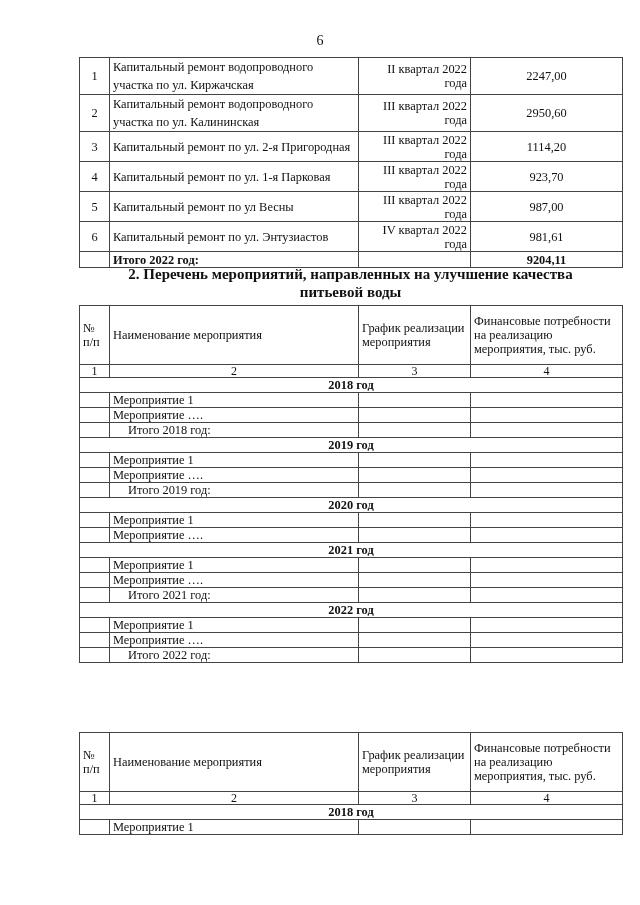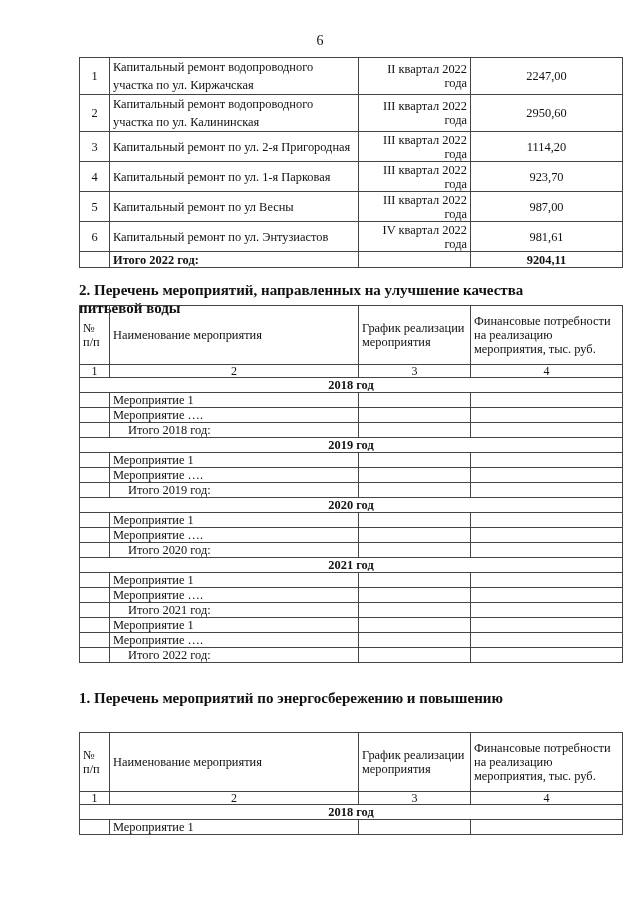--- a/index.html
+++ b/index.html
@@ -31,22 +31,22 @@
     .t1 tr.total td { height: 15px; }
     .t1 td.name { white-space: normal; line-height: 18px; }
     .t1 td.sched { white-space: normal; text-align: right; line-height: 14px; margin-left: 17px; }
     .t1 { top: 57px; }
     .hdr td { white-space: normal; text-align: left; line-height: 14px; height: 58px; }
     .numrow td { height: 12px; line-height: 12px; text-align: center; font-size: 12px; }
     .yearrow td { height: 14px; line-height: 14px; text-align: center; font-weight: bold; }
     .itemrow td { height: 14px; line-height: 14px; }
     .indent { padding-left: 18px; }
     .section-title {
-      position: absolute; left: 79px; width: 543px; 
-      font-weight: bold; font-size: 15px; line-height: 18px; margin-top: 16px;
+      position: absolute; left: 79px; width: 543px; text-align: center;
+      font-weight: bold; font-size: 15px; line-height: 18px;
     }
     .s2 { top: 265px; }
     .t2 { top: 305px; }
     .s3 { top: 673px; }
     .t3 { top: 732px; }
   </style>
 </head>
 <body>
 
 <div class="page-num">6</div>
@@ -182,26 +182,20 @@
         <td>Мероприятие 1</td>
         <td></td>
         <td></td>
       </tr>
     <tr class="itemrow">
         <td></td>
         <td>Мероприятие ….</td>
         <td></td>
         <td></td>
       </tr>
-    <tr class="itemrow">
-        <td></td>
-        <td class="indent">Итого 2020 год:</td>
-        <td></td>
-        <td></td>
-      </tr>
 
     <tr class="yearrow">
         <td colspan="4">2021 год</td>
       </tr>
     <tr class="itemrow">
         <td></td>
         <td>Мероприятие 1</td>
         <td></td>
         <td></td>
       </tr>
@@ -211,20 +205,23 @@
         <td></td>
         <td></td>
       </tr>
     <tr class="itemrow">
         <td></td>
         <td class="indent">Итого 2021 год:</td>
         <td></td>
         <td></td>
       </tr>
 
+    <tr class="yearrow">
+        <td colspan="4">2022 год</td>
+      </tr>
     <tr class="itemrow">
         <td></td>
         <td>Мероприятие 1</td>
         <td></td>
         <td></td>
       </tr>
     <tr class="itemrow">
         <td></td>
         <td>Мероприятие ….</td>
         <td></td>
@@ -233,21 +230,20 @@
     <tr class="itemrow">
         <td></td>
         <td class="indent">Итого 2022 год:</td>
         <td></td>
         <td></td>
       </tr>
   </tbody>
 </table>
 
 <div class="section-title s3">
-  <div>1.  Перечень мероприятий по энергосбережению и повышению</div>
 </div>
 
 <table class="t3">
   <colgroup>
       <col class="c1">
       <col class="c2">
       <col class="c3">
       <col class="c4">
     </colgroup>
   <tbody>

